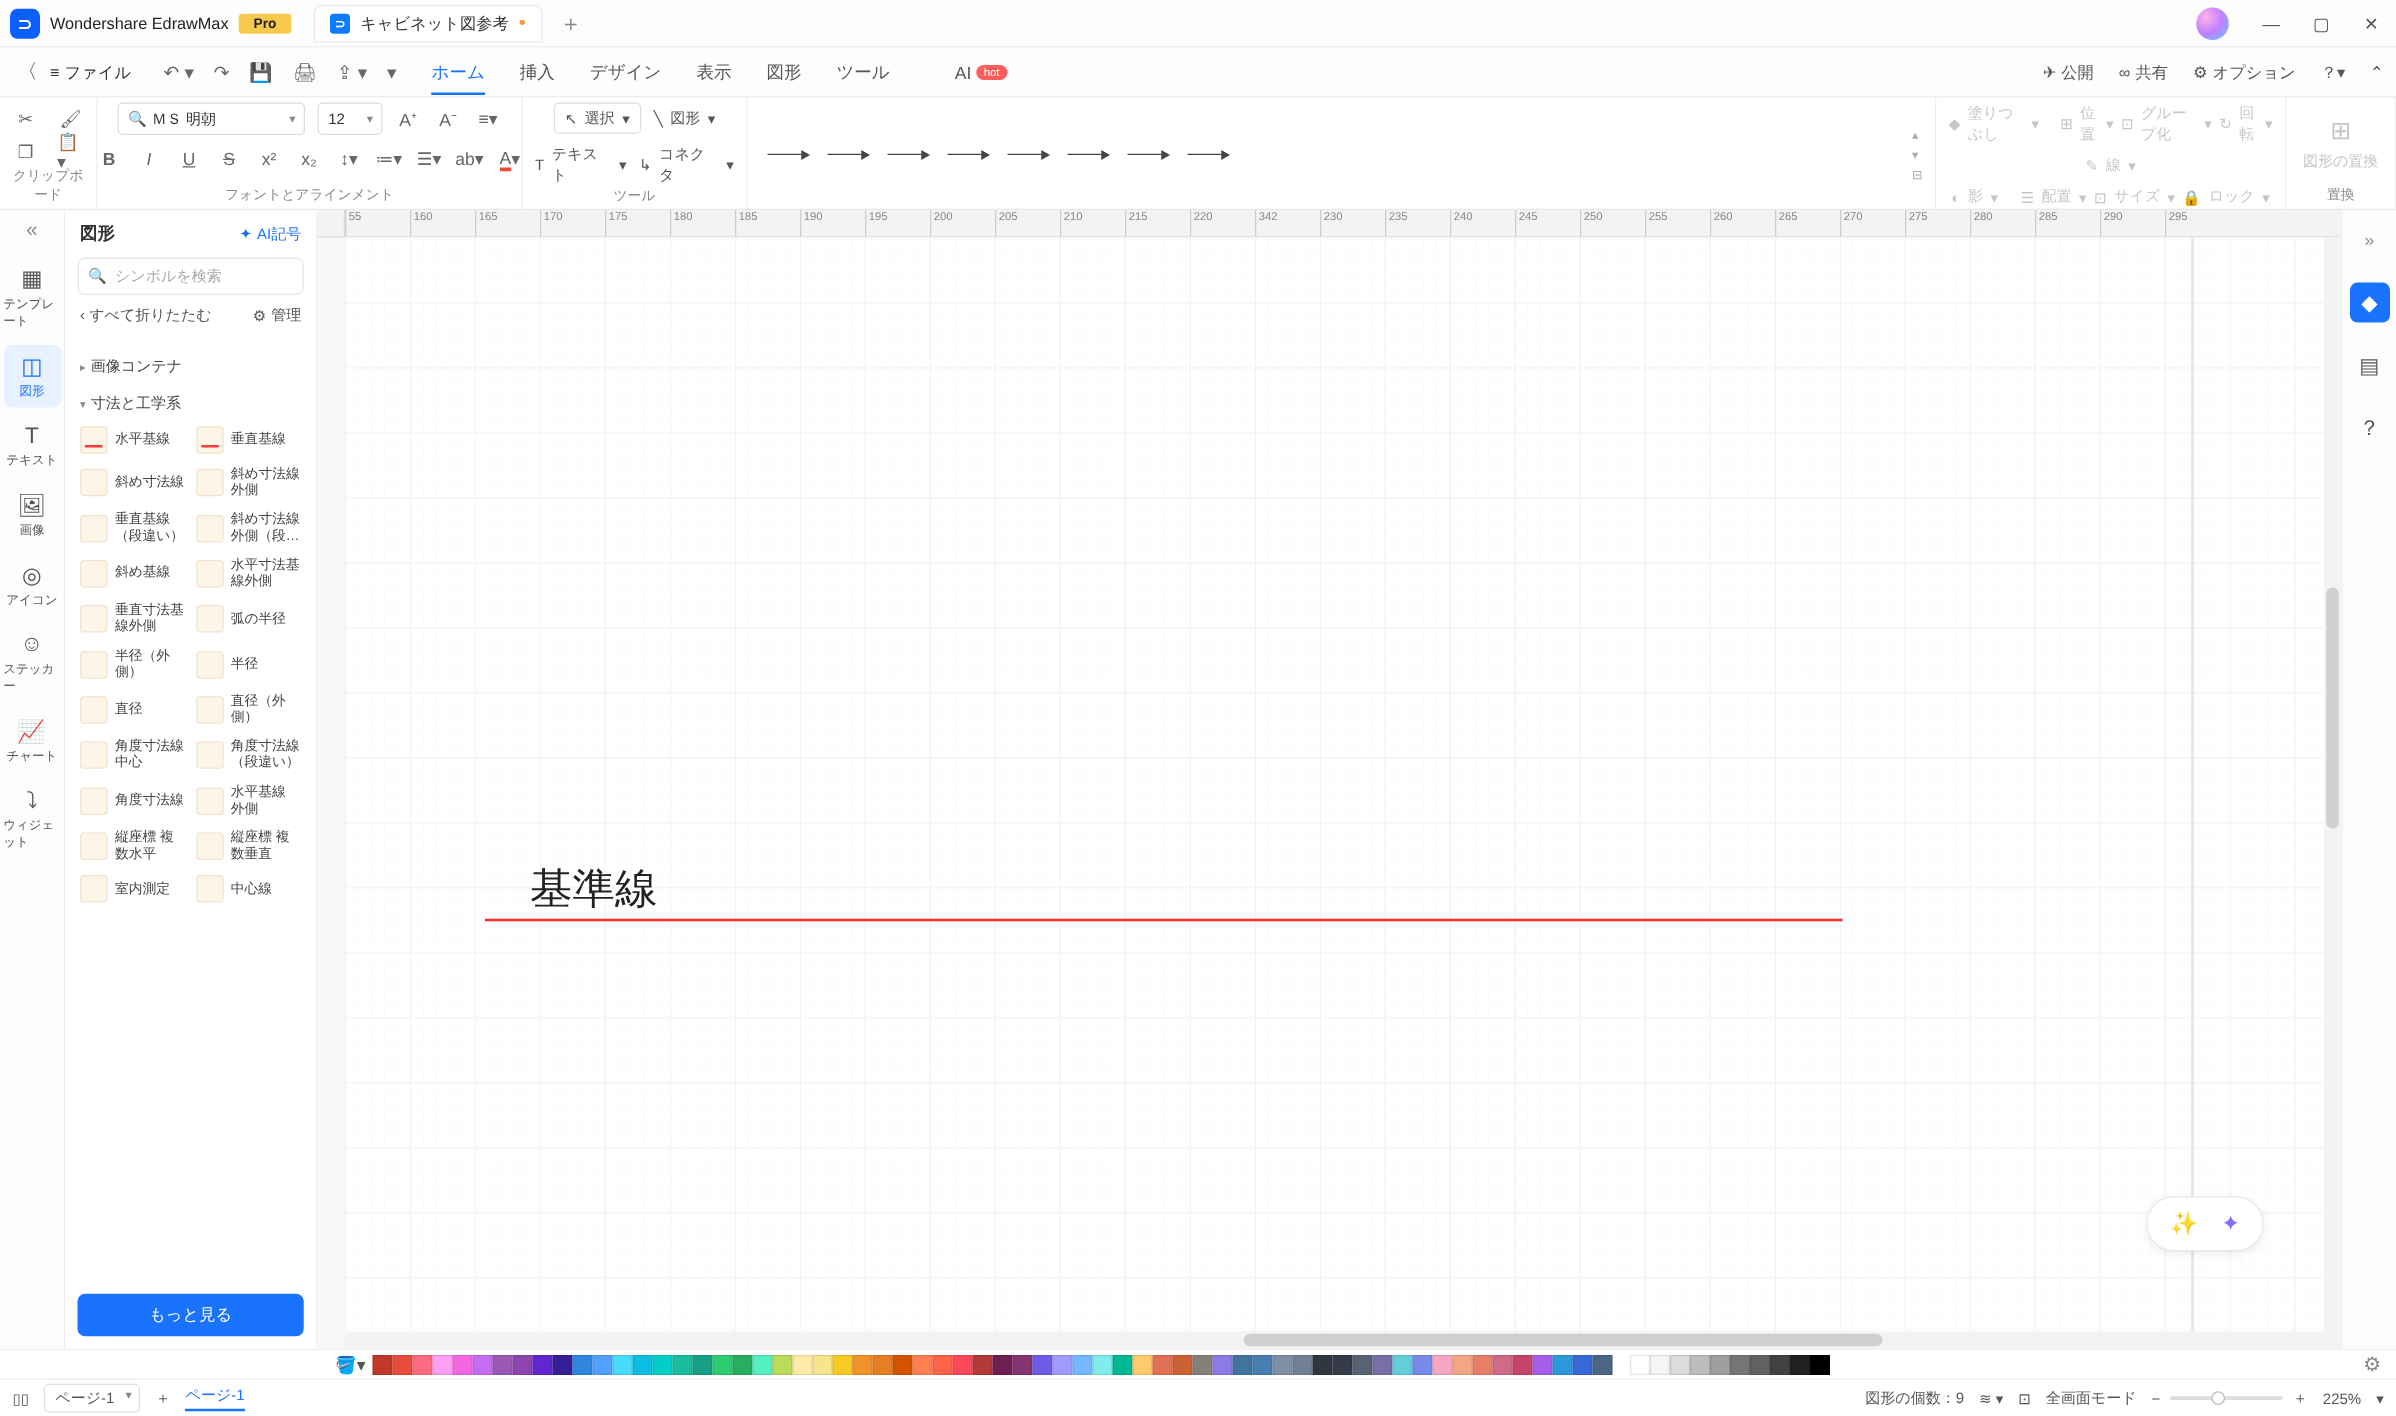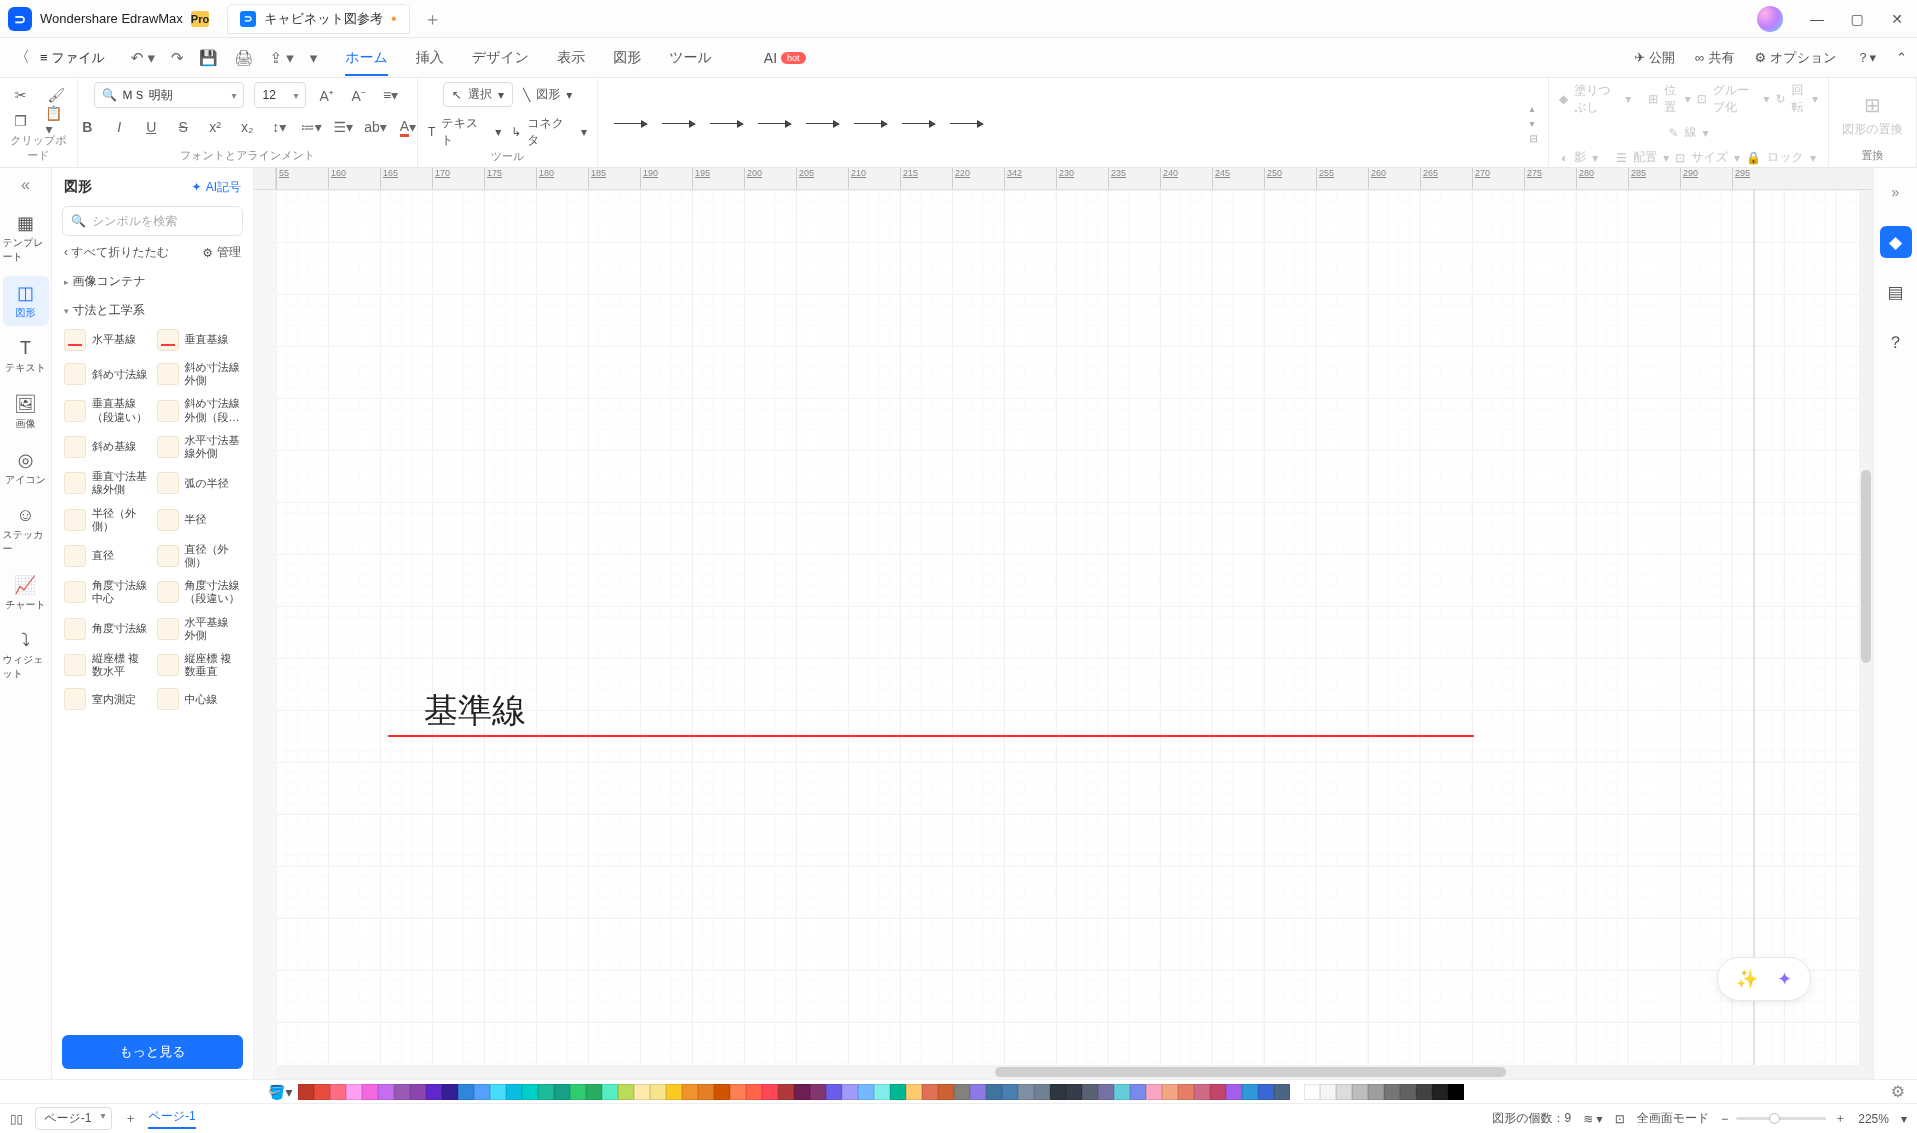--- a/index.html
+++ b/index.html
@@ -2,21 +2,21 @@
 <html><head>
 <meta charset="utf-8">
 <style>
 * { margin: 0; padding: 0; box-sizing: border-box; font-family: "Segoe UI", "Yu Gothic UI", Meiryo, sans-serif; }
 body { width: 1917px; height: 1133px; background: #f5f5f5; overflow: hidden; font-size: 13px; color: #333; }
 
 
 .title-bar { height: 38px; background: #fdfdfd; display: flex; align-items: center; border-bottom: 1px solid #e8e8e8; }
 .title-bar .logo { width: 24px; height: 24px; background: #0b5fff; border-radius: 6px; margin: 0 8px; display: flex; align-items: center; justify-content: center; color: #fff; font-weight: bold; font-size: 14px; }
 .title-bar .app-name { font-weight: 500; color: #222; }
-.title-bar .pro-badge { background: #f7c94c; color: #222; font-size: 11px; font-weight: 600; padding: 2px 0; border-radius: 3px; margin-left: 8px; }
+.title-bar .pro-badge { background: #f7c94c; color: #222; font-size: 11px; font-weight: 600; padding: 2px 12px; border-radius: 3px; margin-left: 8px; }
 .title-bar .tab { display: flex; align-items: center; background: #fff; border: 1px solid #e8e8e8; border-radius: 6px 6px 0 0; height: 30px; padding: 0 12px; margin-left: 18px; gap: 8px; }
 .title-bar .tab .doc-icon { width: 16px; height: 16px; background: #0b7cff; border-radius: 3px; display: flex; align-items: center; justify-content: center; color:#fff; font-size:10px; font-weight:bold; }
 .title-bar .tab .modified { color: #ff9a3c; font-size: 16px; }
 .title-bar .tab-plus { margin-left: 14px; color: #888; font-size: 18px; cursor: pointer; }
 .title-bar .spacer { flex: 1; }
 .title-bar .avatar { width: 26px; height: 26px; border-radius: 50%; background: radial-gradient(circle at 30% 30%, #ffb3e6, #c17fff, #5fd0ff); margin-right: 14px; }
 .title-bar .win-btn { width: 40px; height: 38px; display: flex; align-items: center; justify-content: center; color: #555; font-size: 14px; }
 
 
 .menu-bar { height: 40px; background: #fdfdfd; display: flex; align-items: center; padding: 0 10px; border-bottom: 1px solid #e8e8e8; }
@@ -61,36 +61,36 @@
 .left-icons .side-item .ic { font-size: 18px; }
 .left-icons .side-item .lbl { font-size: 10px; }
 .left-icons .collapse-ic { font-size: 16px; color: #888; margin-bottom: 6px; }
 
 
 .shapes-panel { width: 202px; background: #fff; border-right: 1px solid #eee; display: flex; flex-direction: column; }
 .shapes-panel .hdr { display: flex; justify-content: space-between; align-items: center; padding: 10px 12px; }
 .shapes-panel .hdr .title { font-weight: 600; color: #333; font-size: 14px; }
 .shapes-panel .hdr .ai-sym { color: #1a73ff; font-size: 12px; display: flex; align-items: center; gap: 4px; }
 .shapes-panel .search { margin: 0 10px 8px; border: 1px solid #e4e4e4; border-radius: 6px; height: 30px; display: flex; align-items: center; padding: 0 8px; color: #aaa; font-size: 12px; gap: 6px; }
-.shapes-panel .cats-row { display: flex; justify-content: space-between; padding: 0 12px; font-size: 12px; color: #555; margin-bottom: 6px; }
+.shapes-panel .cats-row { display: flex; justify-content: space-between; padding: 0 12px; font-size: 12px; color: #555; margin-bottom: 18px; }
 .shapes-panel .cats-row .mng { display: flex; align-items: center; gap: 4px; }
 .shapes-panel .scroll { flex: 1; overflow: hidden; padding: 0 10px; }
 .shapes-panel .sec { font-size: 12px; color: #444; padding: 6px 2px; display: flex; align-items: center; gap: 4px; }
 .shapes-panel .sec::before { content: '▾'; font-size: 9px; color: #888; }
 .shapes-panel .sec.collapsed::before { content: '▸'; }
 .shape-grid { display: grid; grid-template-columns: 1fr 1fr; gap: 2px 4px; margin-bottom: 6px; }
 .shape-item { display: flex; align-items: center; gap: 6px; padding: 4px 2px; font-size: 11px; color: #444; line-height: 1.2; }
 .shape-item .sic { width: 22px; height: 22px; background: #fdf5e8; border: 1px solid #f0e4cc; border-radius: 3px; flex-shrink: 0; position: relative; }
 .shape-item .sic.red-line::after { content: ''; position: absolute; left: 3px; right: 3px; bottom: 4px; height: 2px; background: #ff3b3b; }
 .shapes-panel .more-btn { margin: 10px; height: 34px; background: #1a73ff; color: #fff; border-radius: 6px; display: flex; align-items: center; justify-content: center; font-size: 13px; }
 
 
 .canvas-wrap { flex: 1; position: relative; background: #f7f7f7; overflow: hidden; }
 .ruler-h { position: absolute; top: 0; left: 22px; right: 0; height: 22px; background: #f3f3f3; border-bottom: 1px solid #ddd; font-size: 9px; color: #888; display: flex; }
-.ruler-h .tick { position: relative; flex: 0 0 52px; border-left: 1px solid #ccc; padding-left: 2px; text-decoration: underline; }
+.ruler-h .tick { position: relative; flex: 0 0 52px; border-left: 1px solid #ccc; padding-left: 2px; }
 .ruler-v { position: absolute; top: 22px; left: 0; bottom: 0; width: 22px; background: #f3f3f3; border-right: 1px solid #ddd; font-size: 9px; color: #888; }
 .ruler-v .tick { height: 52px; border-top: 1px solid #ccc; padding: 2px 0 0 2px; }
 .ruler-corner { position: absolute; top: 0; left: 0; width: 22px; height: 22px; background: #f3f3f3; border-right: 1px solid #ddd; border-bottom: 1px solid #ddd; }
 .canvas { position: absolute; top: 22px; left: 22px; right: 0; bottom: 0; background: #fff;
   background-image:
     linear-gradient(#f2f2f2 1px, transparent 1px),
     linear-gradient(90deg, #f2f2f2 1px, transparent 1px),
     linear-gradient(#fafafa 1px, transparent 1px),
     linear-gradient(90deg, #fafafa 1px, transparent 1px);
   background-size: 52px 52px, 52px 52px, 10.4px 10.4px, 10.4px 10.4px;

